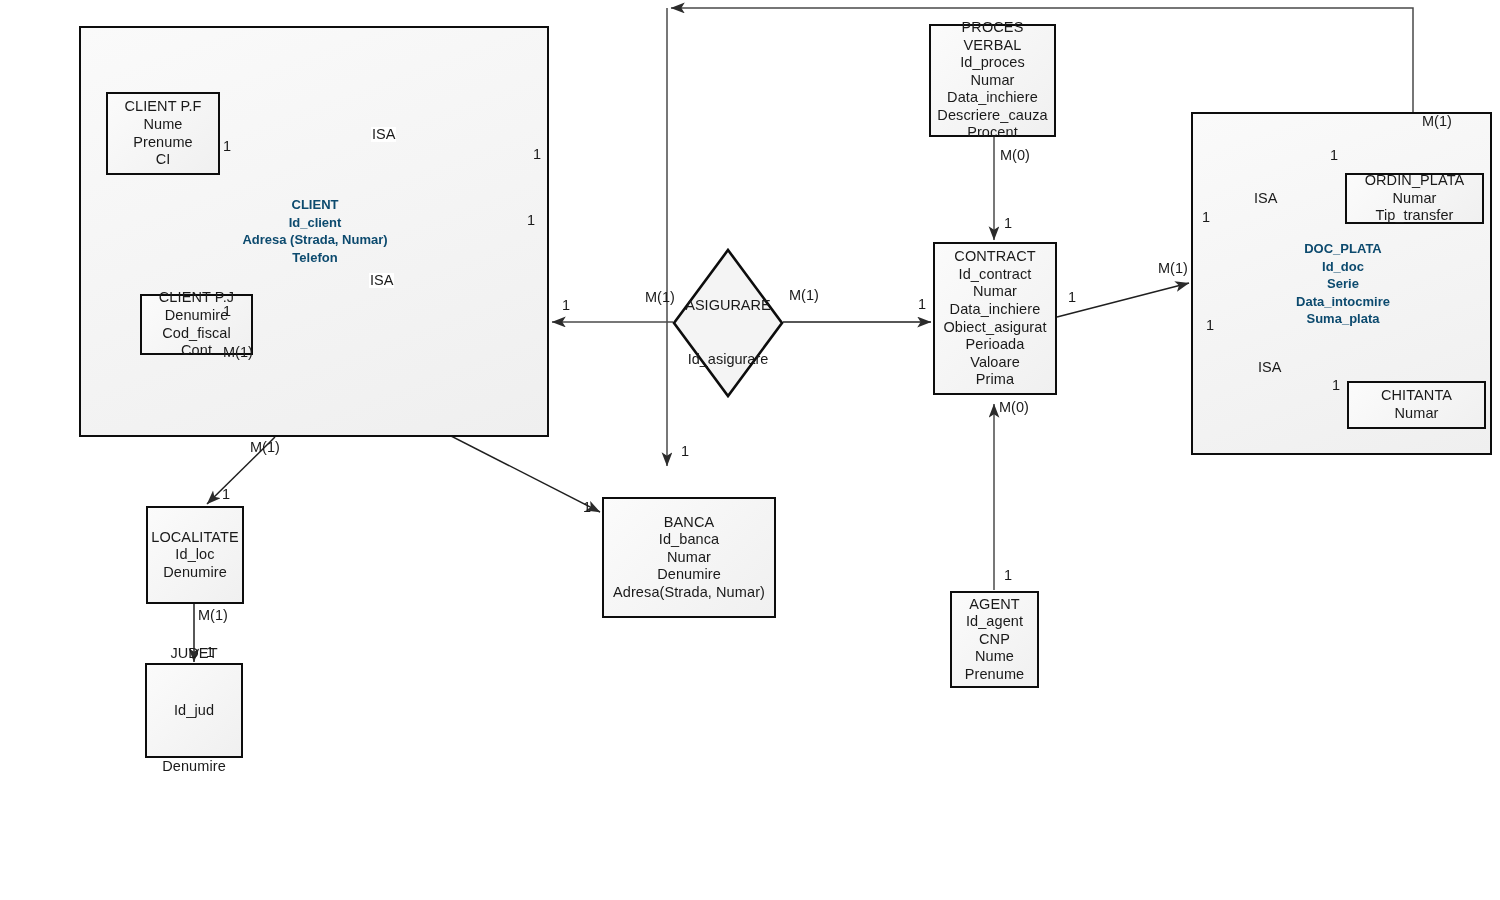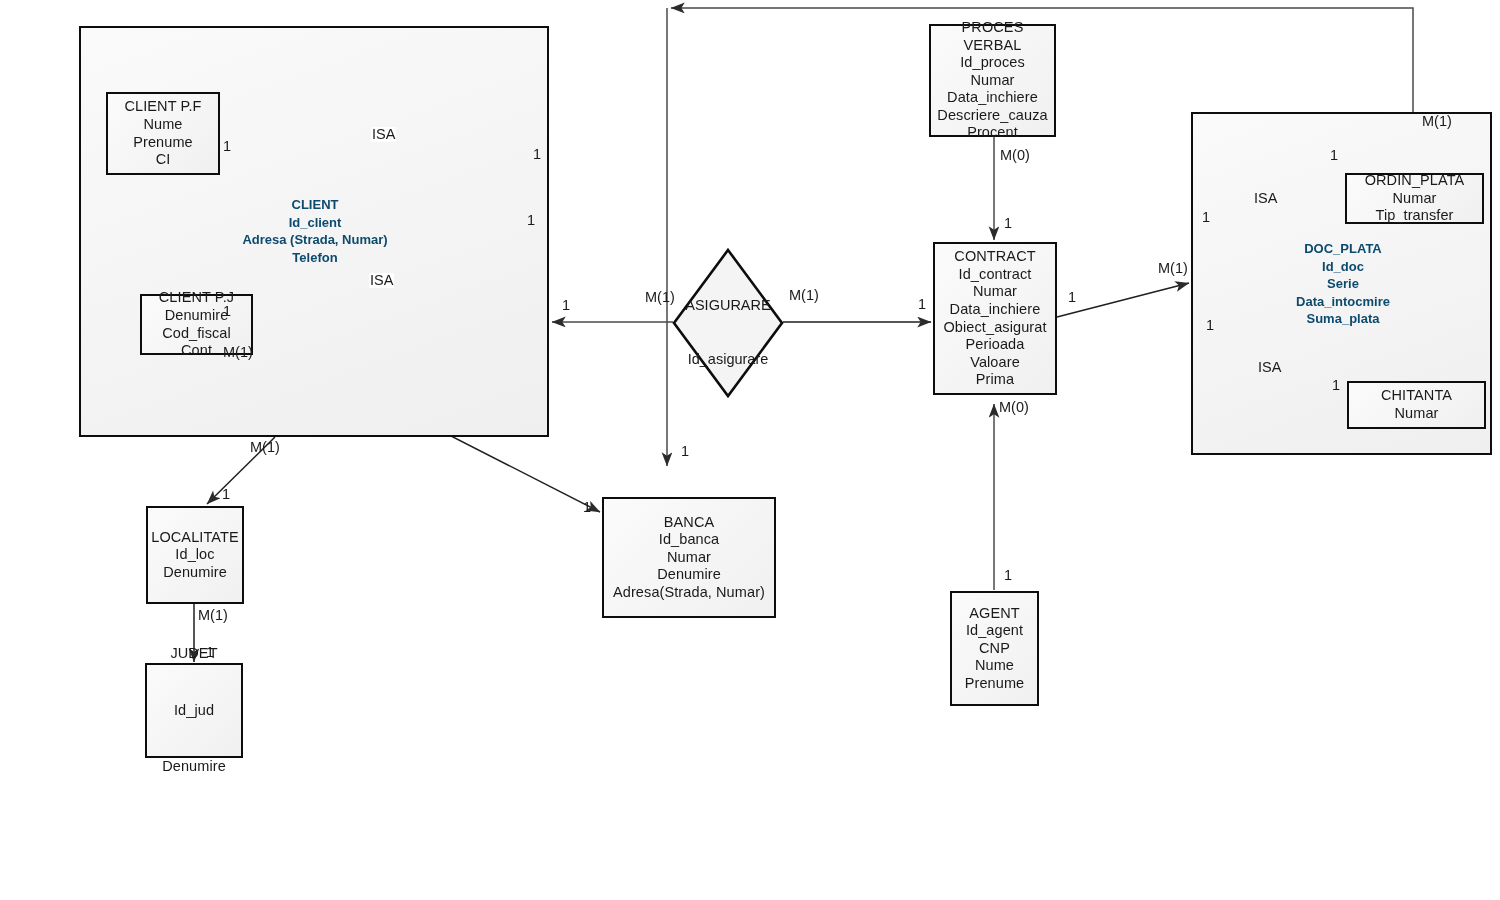--- a/index.html
+++ b/index.html
@@ -218,21 +218,21 @@
     <div class="ttl">CONTRACT</div>
     <div class="attr">Id_contract</div>
     <div class="attr">Numar</div>
     <div class="attr">Data_inchiere</div>
     <div class="attr">Obiect_asigurat</div>
     <div class="attr">Perioada</div>
     <div class="attr">Valoare</div>
     <div class="attr">Prima</div>
   </div>
 
-  <div class="entity" style="left:950px; top:591px; width:89px; height:115px;">
+  <div class="entity" style="left:950px; top:591px; width:89px; height:97px;">
     <div class="ttl">AGENT</div>
     <div class="attr">Id_agent</div>
     <div class="attr">CNP</div>
     <div class="attr">Nume</div>
     <div class="attr">Prenume</div>
   </div>
 
   <div class="entity" style="left:1345px; top:133px; width:139px; height:51px;margin-top:40px;">
     <div class="ttl">ORDIN_PLATA</div>
     <div class="attr">Numar</div>

